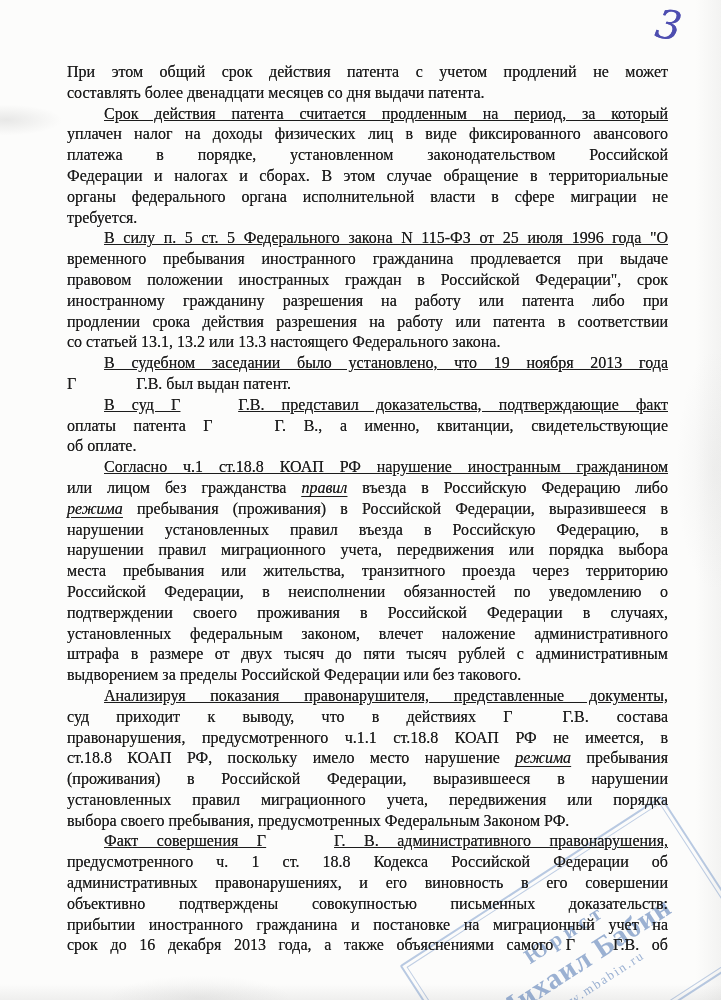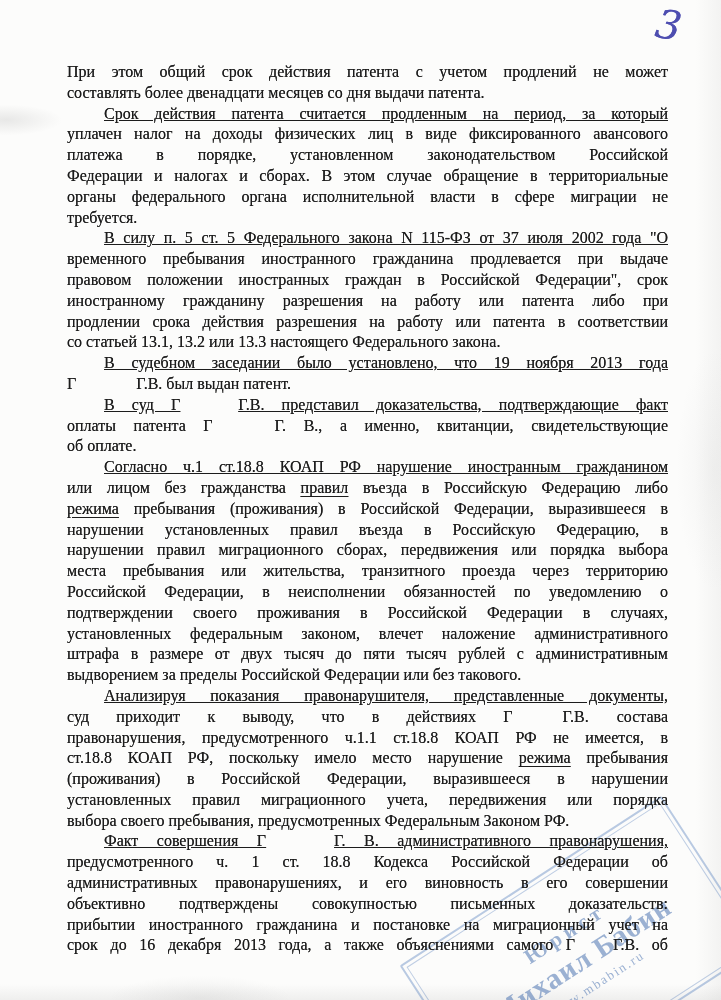--- a/index.html
+++ b/index.html
@@ -16,21 +16,21 @@
   }
   
   .doc {
     position:absolute; left:67px; top:62px; width:601px;
     font-size:16px; line-height:20.8px; color:#1c1c1c;
     text-shadow:0 0 0.5px rgba(10,10,10,0.75);
   }
   .line { text-align:justify; text-align-last:justify; text-justify:inter-word; }
   .line.last { text-align-last:left; }
   .line.ind { padding-left:37px;text-decoration:underline; }
-  .line u { text-decoration:underline; text-underline-offset:3px; }
+  .line u { text-decoration:underline; text-underline-offset:3px;font-style:italic; }
   .gap { display:inline-block; height:1px; }
   
   .pagenum {
     position:absolute; left:656px; top:2px;
     font-family:"DejaVu Serif",serif; font-style:italic;
     font-size:40px; color:#4e4eb0; transform:rotate(10deg);
     text-shadow:0 0 0.6px rgba(78,78,176,0.8);
   }
   
   .stamp {
@@ -67,36 +67,36 @@
 
   <div class="doc" id="doc">
       <div class="line">При этом общий срок действия патента с учетом продлений не может</div>
       <div class="line last">составлять более двенадцати месяцев со дня выдачи патента.</div>
       <div class="line ind">Срок действия патента считается продленным на период, за который</div>
       <div class="line">уплачен налог на доходы физических лиц в виде фиксированного авансового</div>
       <div class="line">платежа в порядке, установленном законодательством Российской</div>
       <div class="line">Федерации и налогах и сборах. В этом случае обращение в территориальные</div>
       <div class="line">органы федерального органа исполнительной власти в сфере миграции не</div>
       <div class="line last">требуется.</div>
-      <div class="line ind">В силу п. 5 ст. 5 Федерального закона N 115-ФЗ от 37 июля 2002 года "О</div>
+      <div class="line ind">В силу п. 5 ст. 5 Федерального закона N 115-ФЗ от 25 июля 1996 года "О</div>
       <div class="line">временного пребывания иностранного гражданина продлевается при выдаче</div>
       <div class="line">правовом положении иностранных граждан в Российской Федерации", срок</div>
       <div class="line">иностранному гражданину разрешения на работу или патента либо при</div>
       <div class="line">продлении срока действия разрешения на работу или патента в соответствии</div>
       <div class="line last">со статьей 13.1, 13.2 или 13.3 настоящего Федерального закона.</div>
       <div class="line ind">В судебном заседании было установлено, что 19 ноября 2013 года</div>
       <div class="line last">Г<span class="gap" style="width: 60px;"></span>Г.В. был выдан патент.</div>
       <div class="line ind">В суд Г<span class="gap" style="width: 58px;"></span>Г.В. представил доказательства, подтверждающие факт</div>
       <div class="line">оплаты патента Г<span class="gap" style="width: 62px;"></span>Г. В., а именно, квитанции, свидетельствующие</div>
       <div class="line last">об оплате.</div>
       <div class="line ind">Согласно ч.1 ст.18.8 КОАП РФ нарушение иностранным гражданином</div>
       <div class="line">или лицом без гражданства <u>правил</u> въезда в Российскую Федерацию либо</div>
       <div class="line"><u>режима</u> пребывания (проживания) в Российской Федерации, выразившееся в</div>
       <div class="line">нарушении установленных правил въезда в Российскую Федерацию, в</div>
-      <div class="line">нарушении правил миграционного сборах, передвижения или порядка выбора</div>
+      <div class="line">нарушении правил миграционного учета, передвижения или порядка выбора</div>
       <div class="line">места пребывания или жительства, транзитного проезда через территорию</div>
       <div class="line">Российской Федерации, в неисполнении обязанностей по уведомлению о</div>
       <div class="line">подтверждении своего проживания в Российской Федерации в случаях,</div>
       <div class="line">установленных федеральным законом, влечет наложение административного</div>
       <div class="line">штрафа в размере от двух тысяч до пяти тысяч рублей с административным</div>
       <div class="line last">выдворением за пределы Российской Федерации или без такового.</div>
       <div class="line ind">Анализируя показания правонарушителя, представленные документы,</div>
       <div class="line">суд приходит к выводу, что в действиях Г<span class="gap" style="width: 50px;"></span>Г.В.<span class="gap" style="width: 28px;"></span>состава</div>
       <div class="line">правонарушения, предусмотренного ч.1.1 ст.18.8 КОАП РФ не имеется, в</div>
       <div class="line">ст.18.8 КОАП  РФ, поскольку имело место нарушение <u>режима</u> пребывания</div>

